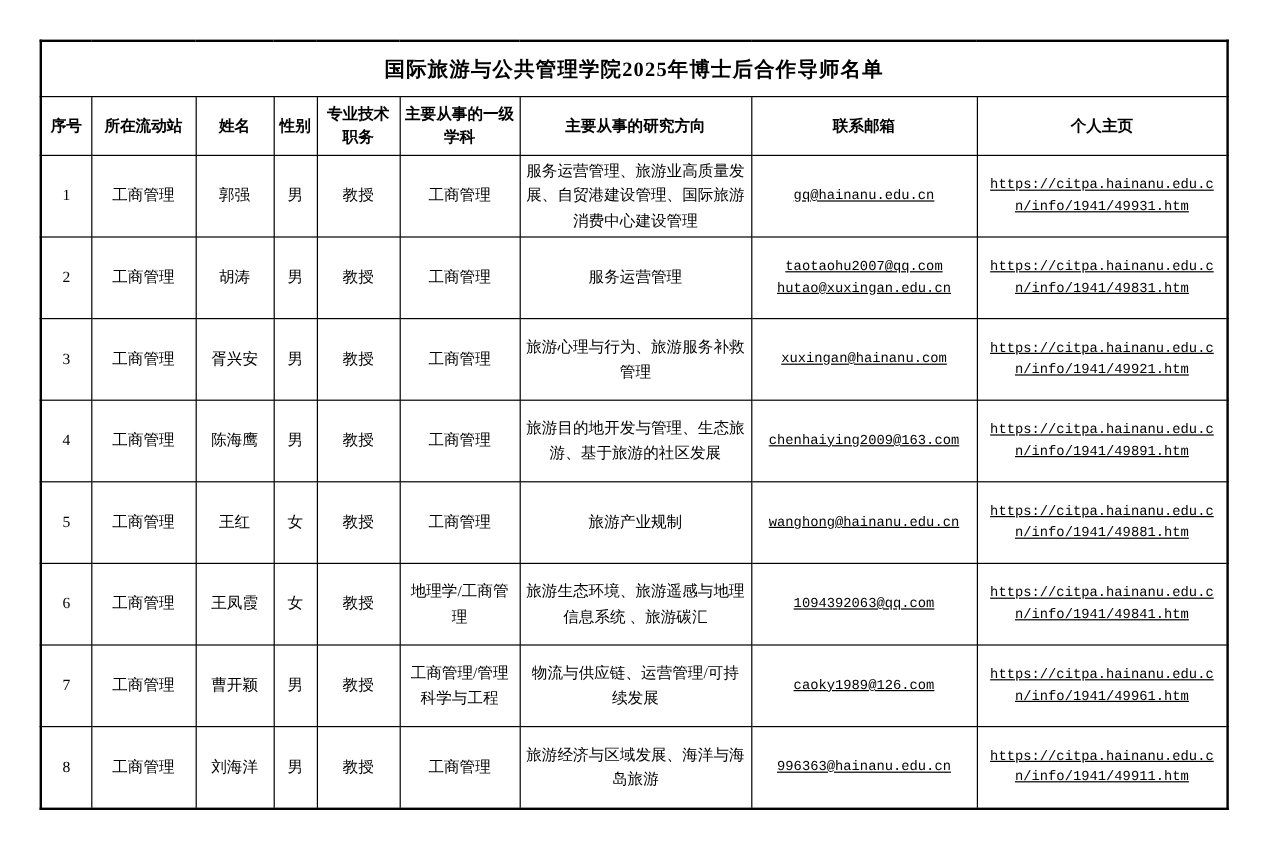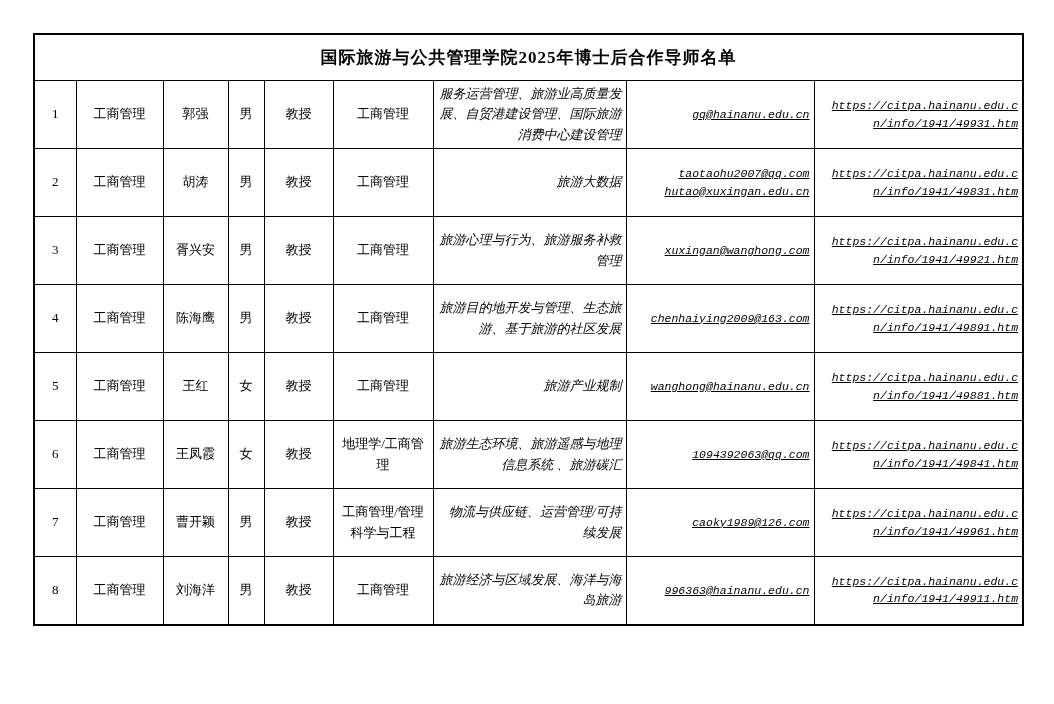--- a/index.html
+++ b/index.html
@@ -48,21 +48,21 @@
     font-weight: bold;
     text-align: center;
     line-height: 1.45;
   }
   tr.data-row { height: 68px; }
   tr.data-row td {
     font-size: 13px;
     line-height: 1.55;
   }
   td.c-center { text-align: center; }
-  td.c-left   { text-align: right; font-style: italic; }
+  td.c-left   { text-align: center; }
   .latin {
     font-family: "Liberation Mono", "DejaVu Sans Mono", monospace;
     font-size: 11.5px;
     letter-spacing: 0px;
   }
   .link {
     text-decoration: underline;
     word-break: break-all;
     line-height: 1.5;
   }
@@ -80,20 +80,31 @@
       <col style="width:69px">
       <col style="width:100px">
       <col style="width:193px">
       <col style="width:188px">
       <col style="width:209px">
     </colgroup>
     <thead>
       <tr class="title-row">
         <th colspan="9">国际旅游与公共管理学院2025年博士后合作导师名单</th>
       </tr>
+      <tr class="header-row">
+          <th>序号</th>
+          <th>所在流动站</th>
+          <th>姓名</th>
+          <th>性别</th>
+          <th>专业技术职务</th>
+          <th>主要从事的一级学科</th>
+          <th>主要从事的研究方向</th>
+          <th>联系邮箱</th>
+          <th>个人主页</th>
+        </tr>
     </thead>
     <tbody>
         <tr class="data-row">
           <td class="c-center">1</td>
           <td class="c-center">工商管理</td>
           <td class="c-center">郭强</td>
           <td class="c-center">男</td>
           <td class="c-center">教授</td>
           <td class="c-center">工商管理</td>
           <td class="c-left">服务运营管理、旅游业高质量发展、自贸港建设管理、国际旅游消费中心建设管理</td>
@@ -104,39 +115,39 @@
             <div class="latin link">https://citpa.hainanu.edu.cn/info/1941/49931.htm</div>
           </td>
         </tr>
         <tr class="data-row">
           <td class="c-center">2</td>
           <td class="c-center">工商管理</td>
           <td class="c-center">胡涛</td>
           <td class="c-center">男</td>
           <td class="c-center">教授</td>
           <td class="c-center">工商管理</td>
-          <td class="c-left">旅游大数据</td>
+          <td class="c-left">服务运营管理</td>
           <td class="c-left">
             <div class="latin link">taotaohu2007@qq.com</div>
             <div class="latin link">hutao@xuxingan.edu.cn</div>
           </td>
           <td class="c-left">
             <div class="latin link">https://citpa.hainanu.edu.cn/info/1941/49831.htm</div>
           </td>
         </tr>
         <tr class="data-row">
           <td class="c-center">3</td>
           <td class="c-center">工商管理</td>
           <td class="c-center">胥兴安</td>
           <td class="c-center">男</td>
           <td class="c-center">教授</td>
           <td class="c-center">工商管理</td>
           <td class="c-left">旅游心理与行为、旅游服务补救管理</td>
           <td class="c-left">
-            <div class="latin link">xuxingan@wanghong.com</div>
+            <div class="latin link">xuxingan@hainanu.com</div>
           </td>
           <td class="c-left">
             <div class="latin link">https://citpa.hainanu.edu.cn/info/1941/49921.htm</div>
           </td>
         </tr>
         <tr class="data-row">
           <td class="c-center">4</td>
           <td class="c-center">工商管理</td>
           <td class="c-center">陈海鹰</td>
           <td class="c-center">男</td>

